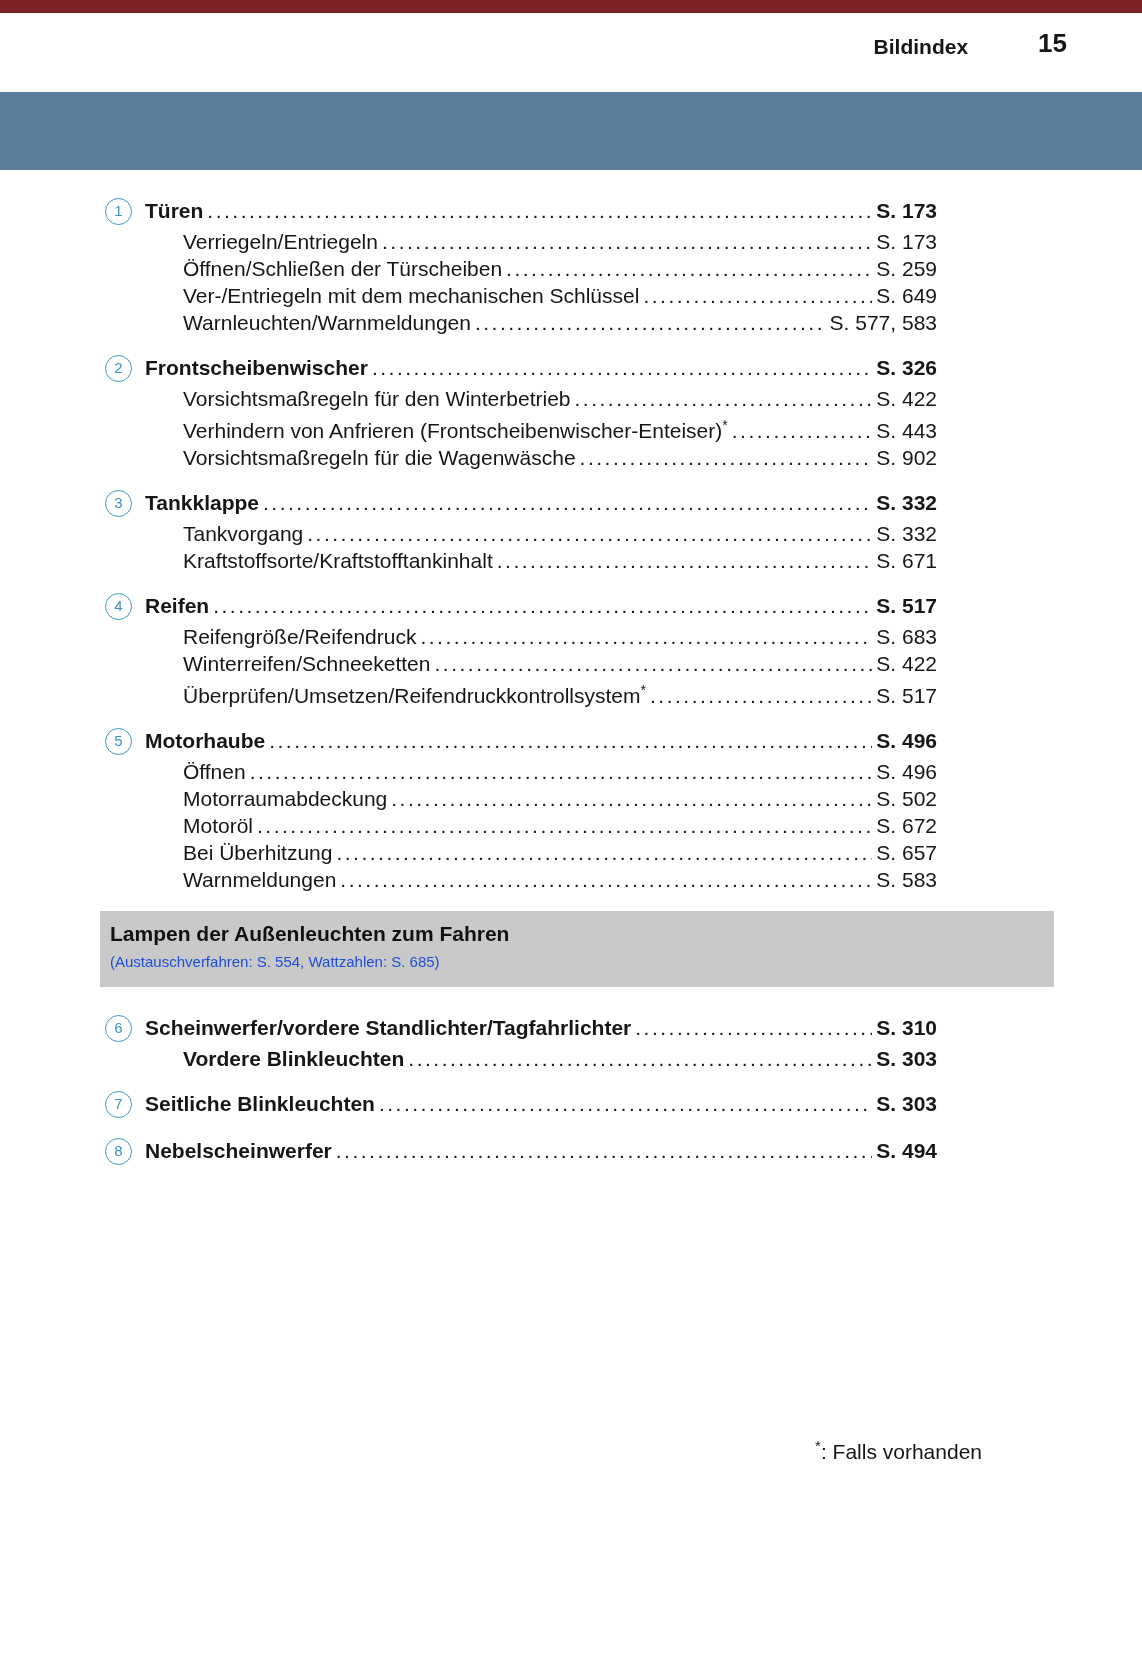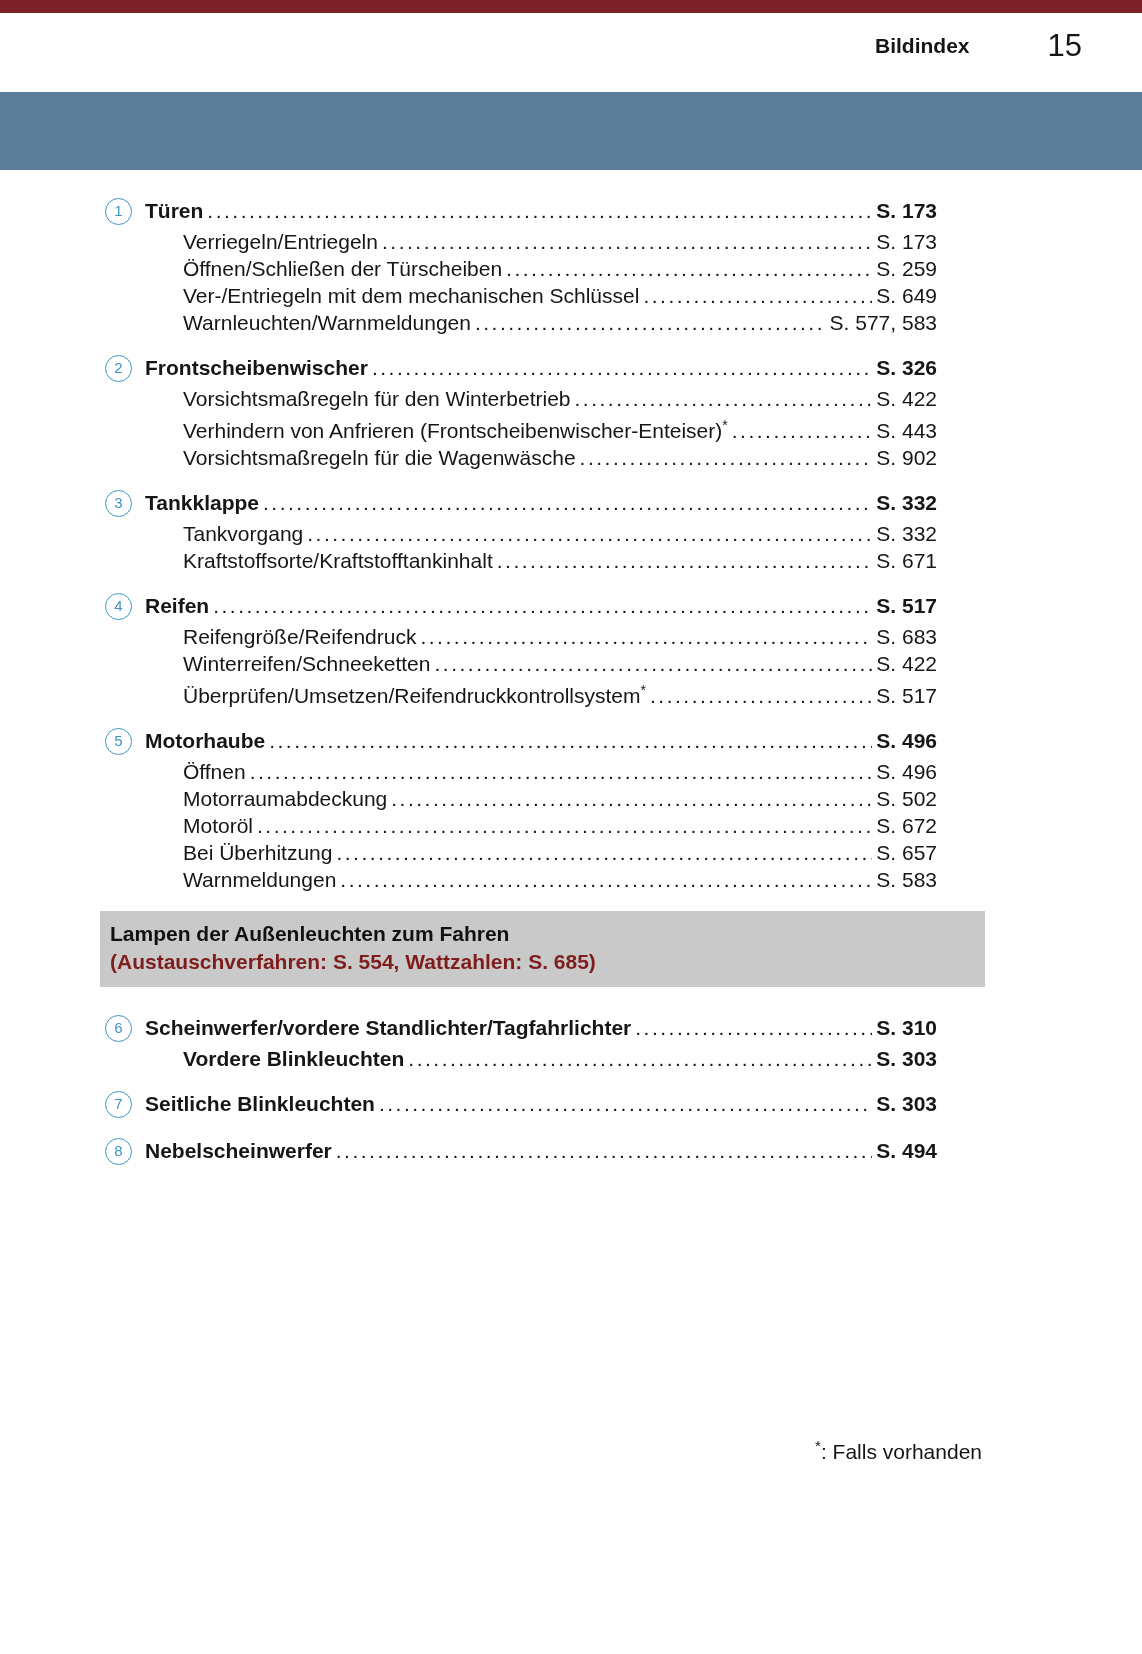--- a/index.html
+++ b/index.html
@@ -13,25 +13,25 @@
   }
 
   .top-strip {
     position:absolute; top:0; left:0;
     width:100%; height:13px;
     background:#7d2128;
   }
 
   .page-header {
     position:absolute; top:28px; left:0; width:100%;
-    display:flex; justify-content:flex-end; align-items:center;
-    gap:70px; padding-right:60px;
+    display:flex; justify-content:flex-end; align-items:flex-end;
+    gap:70px; padding-right:75px;
   }
   .header-title { font-size:21px; font-weight:700; }
-  .header-pagenum { font-size:31px; font-weight:400;margin-left:8px; }
+  .header-pagenum { font-size:26px; font-weight:700; }
 
   .blue-band {
     position:absolute; top:92px; left:0;
     width:100%; height:78px;
     background:#5b7d99;
   }
 
   .content {
     position:absolute; top:196px; left:105px; width:832px;
   }
@@ -65,26 +65,26 @@
     margin:0 4px;
   }
   .dots::before {
     content:"...................................................................................................................................................................................";
   }
 
   .pg { white-space:nowrap; }
 
   .note-box {
     margin:18px 0 26px -5px;
-    width:885px;
+    width:954px;
     background:#c9c9c9;
     padding:9px 9px 11px 10px;
   }
   .note-title { font-size:21px; font-weight:700; line-height:28px; color:#111; }
-  .note-sub   { font-size:21px; font-weight:700; line-height:28px; color:#7f1d1d; }
+  .note-sub   { font-size:15px; font-weight:400; line-height:28px; color:#1d4ed8; }
 
   .footnote {
     position:absolute; top:1437px; right:160px;
     font-size:21px; font-weight:400;
   }
   .footnote sup { font-size:15px; }
 </style>
 </head>
 <body>
 

